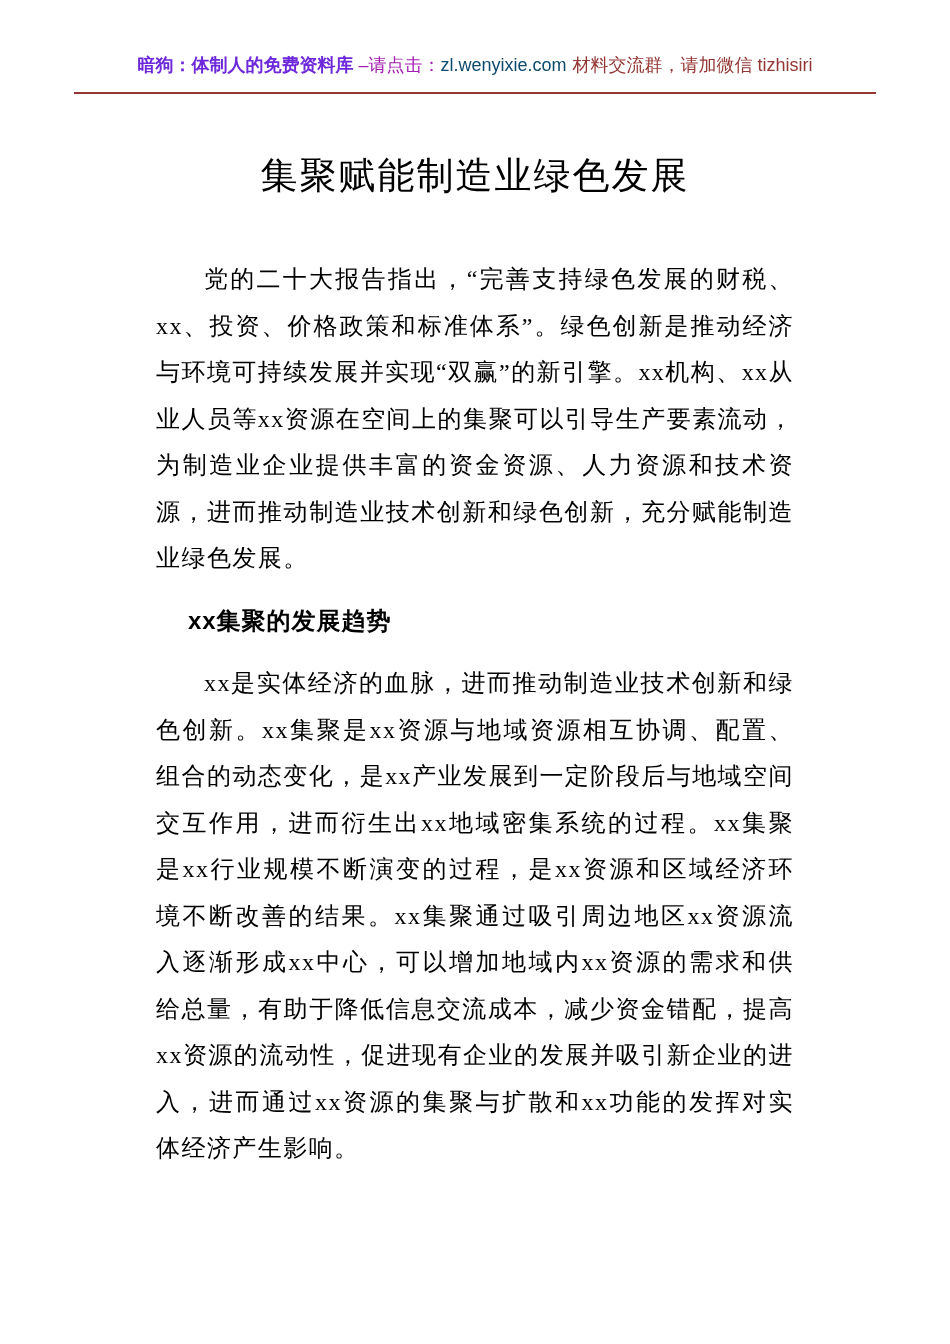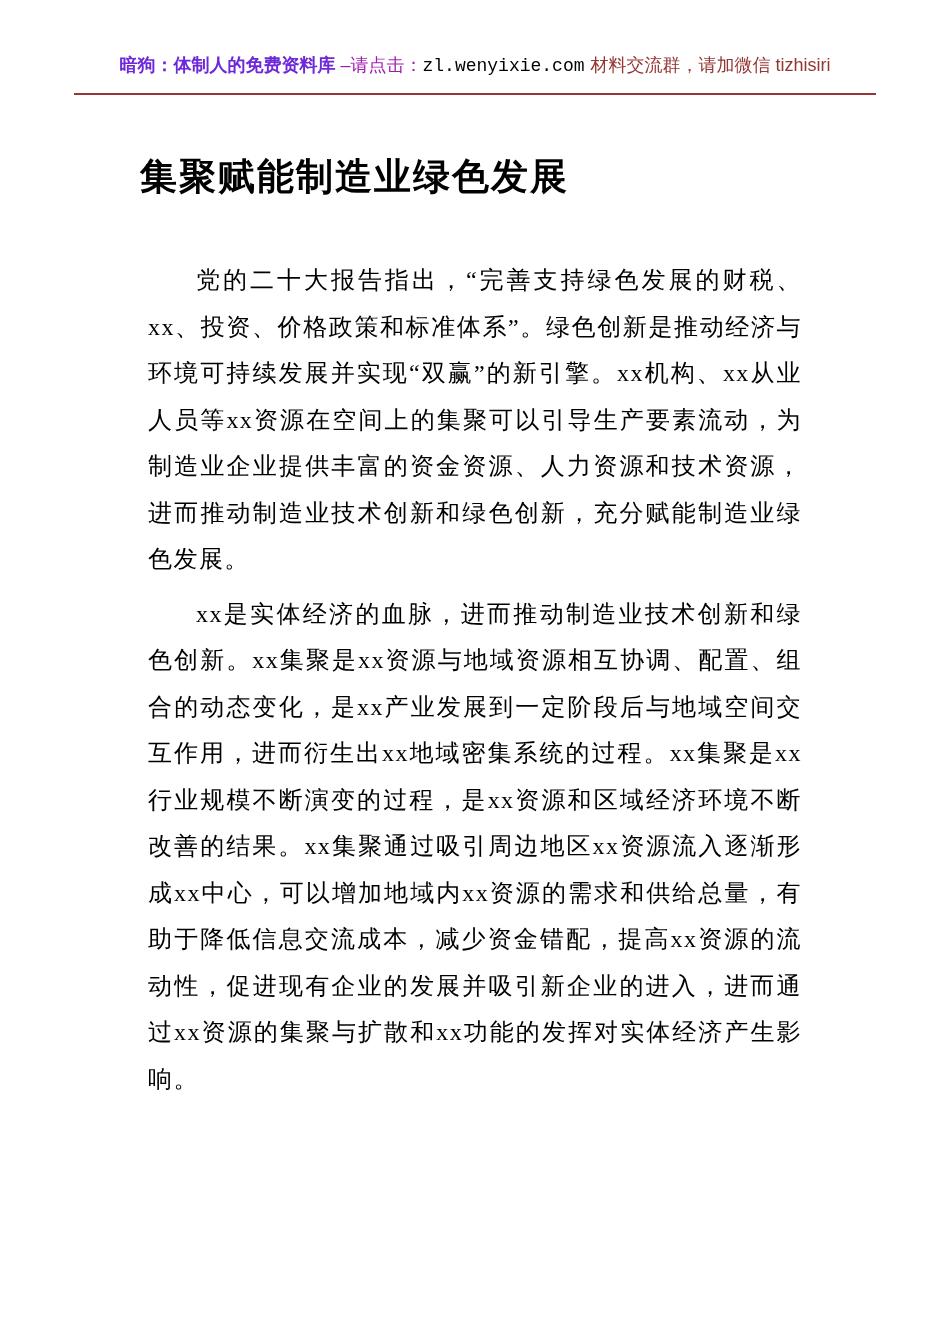--- a/index.html
+++ b/index.html
@@ -27,53 +27,52 @@
     white-space: nowrap;
   }
   .doc-header .site-name {
     color: #6d28d9;
     font-weight: bold;
   }
   .doc-header .click-label {
     color: #a21caf;
   }
   .doc-header .site-url {
-    color: #000000;
+    color: #0c4a6e;
     text-decoration: none;
-    font-family: Liberation Mono, monospace;
   }
   .doc-header .group-note {
     color: #943634;
     margin-left: 6px;
   }
   .header-rule {
     height: 0;
     border: none;
     border-top: 2px solid #943634;
     margin: 14px 74px 0 74px;
   }
   
   .doc-title {
     margin: 58px 140px 0 140px;
-    text-align: left;
+    text-align: center;
     font-size: 37px;
-    font-weight: bold;
+    font-weight: normal;
     letter-spacing: 2px;
     line-height: 48px;
   }
   .doc-body {
     margin: 56px 140px 0 140px;
     font-size: 24px;
     line-height: 46.5px;
     text-align: justify;
     text-justify: inter-ideograph;
     letter-spacing: 0.06em;
   }
   .doc-body p {
-    margin: 8px;
+    margin: 16px;
     text-indent: 2em;
   }
   .doc-body .section-heading {
     margin: 0;
     text-indent: 2em;
     font-weight: bold;
     font-family: "Liberation Sans", "DejaVu Sans", sans-serif;
     letter-spacing: 0.04em;
   }
 </style>
@@ -85,16 +84,17 @@
   <div class="doc-header">
     <span class="site-name">暗狗：体制人的免费资料库</span><span class="click-label"> –请点击：</span><a class="site-url" href="#">zl.wenyixie.com</a><span class="group-note">材料交流群，请加微信 tizhisiri</span>
   </div>
 
   <hr class="header-rule">
 
   <h1 class="doc-title">集聚赋能制造业绿色发展</h1>
 
   <div class="doc-body">
     <p>党的二十大报告指出，“完善支持绿色发展的财税、xx、投资、价格政策和标准体系”。绿色创新是推动经济与环境可持续发展并实现“双赢”的新引擎。xx机构、xx从业人员等xx资源在空间上的集聚可以引导生产要素流动，为制造业企业提供丰富的资金资源、人力资源和技术资源，进而推动制造业技术创新和绿色创新，充分赋能制造业绿色发展。</p>
+    <p class="section-heading">xx集聚的发展趋势</p>
     <p>xx是实体经济的血脉，进而推动制造业技术创新和绿色创新。xx集聚是xx资源与地域资源相互协调、配置、组合的动态变化，是xx产业发展到一定阶段后与地域空间交互作用，进而衍生出xx地域密集系统的过程。xx集聚是xx行业规模不断演变的过程，是xx资源和区域经济环境不断改善的结果。xx集聚通过吸引周边地区xx资源流入逐渐形成xx中心，可以增加地域内xx资源的需求和供给总量，有助于降低信息交流成本，减少资金错配，提高xx资源的流动性，促进现有企业的发展并吸引新企业的进入，进而通过xx资源的集聚与扩散和xx功能的发挥对实体经济产生影响。</p>
   </div>
 
 </div>
 
 </body></html>

